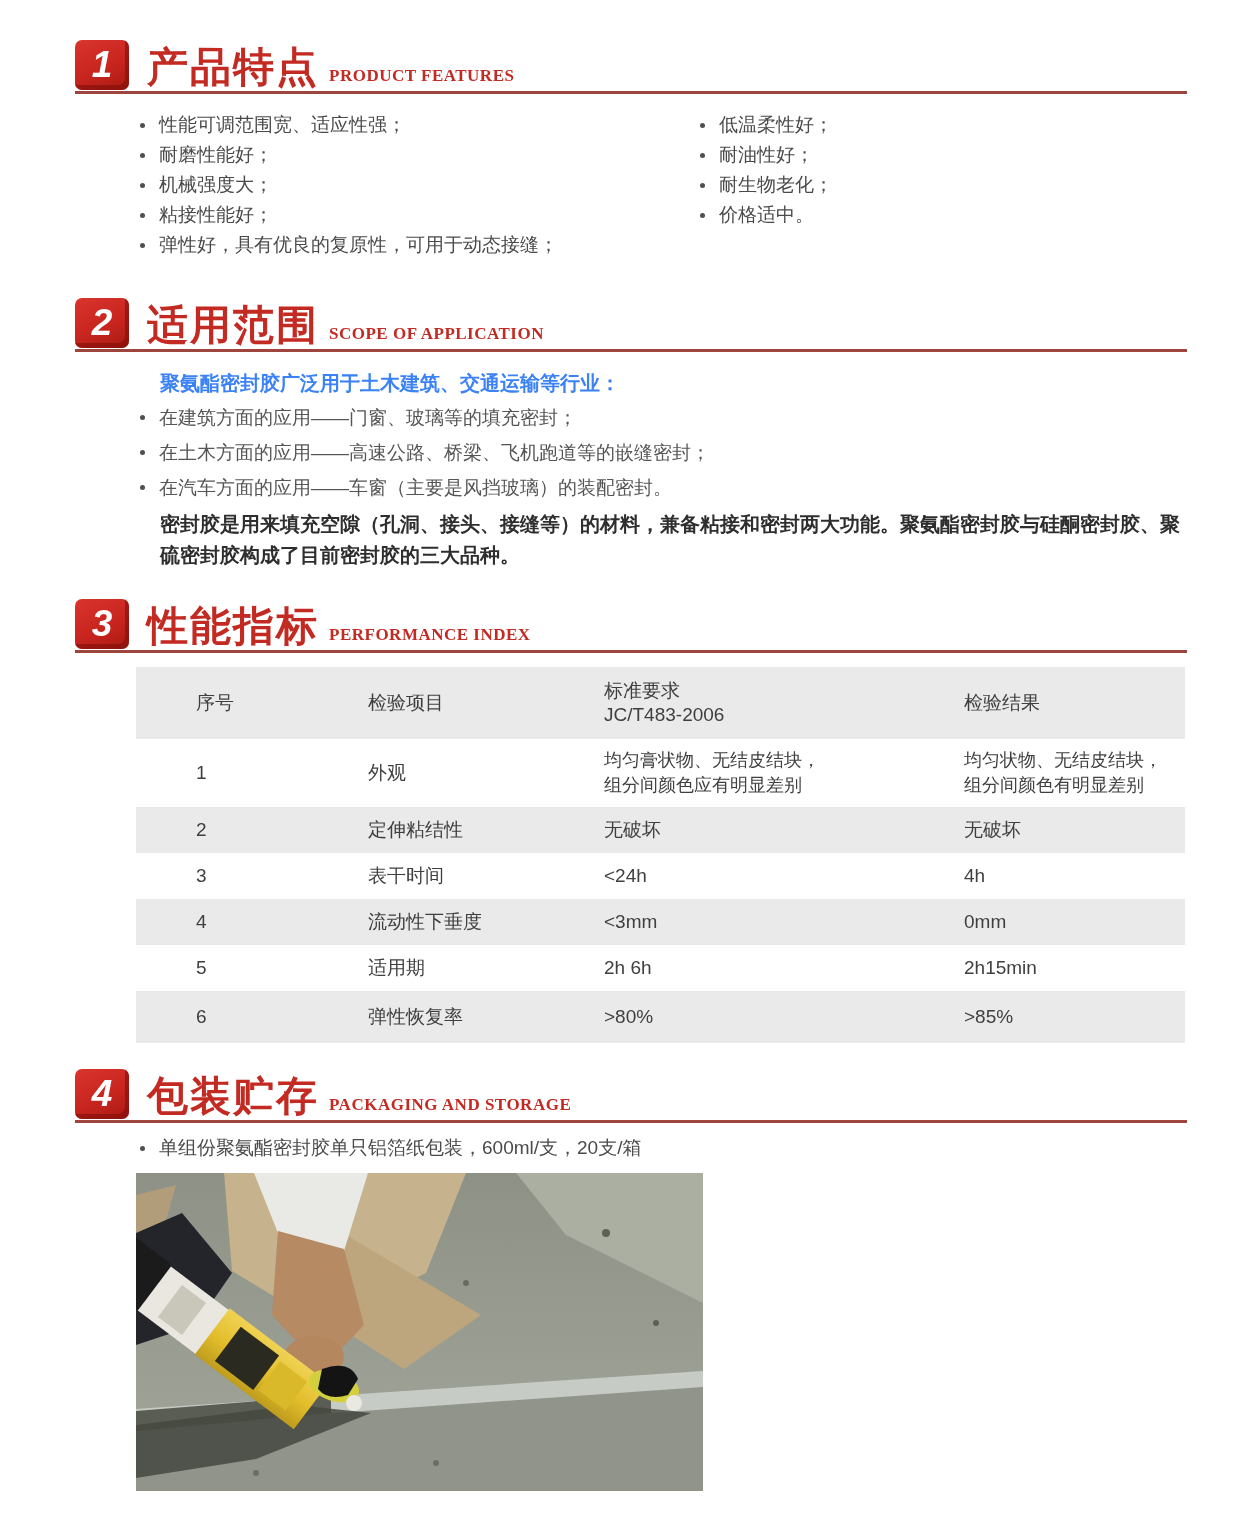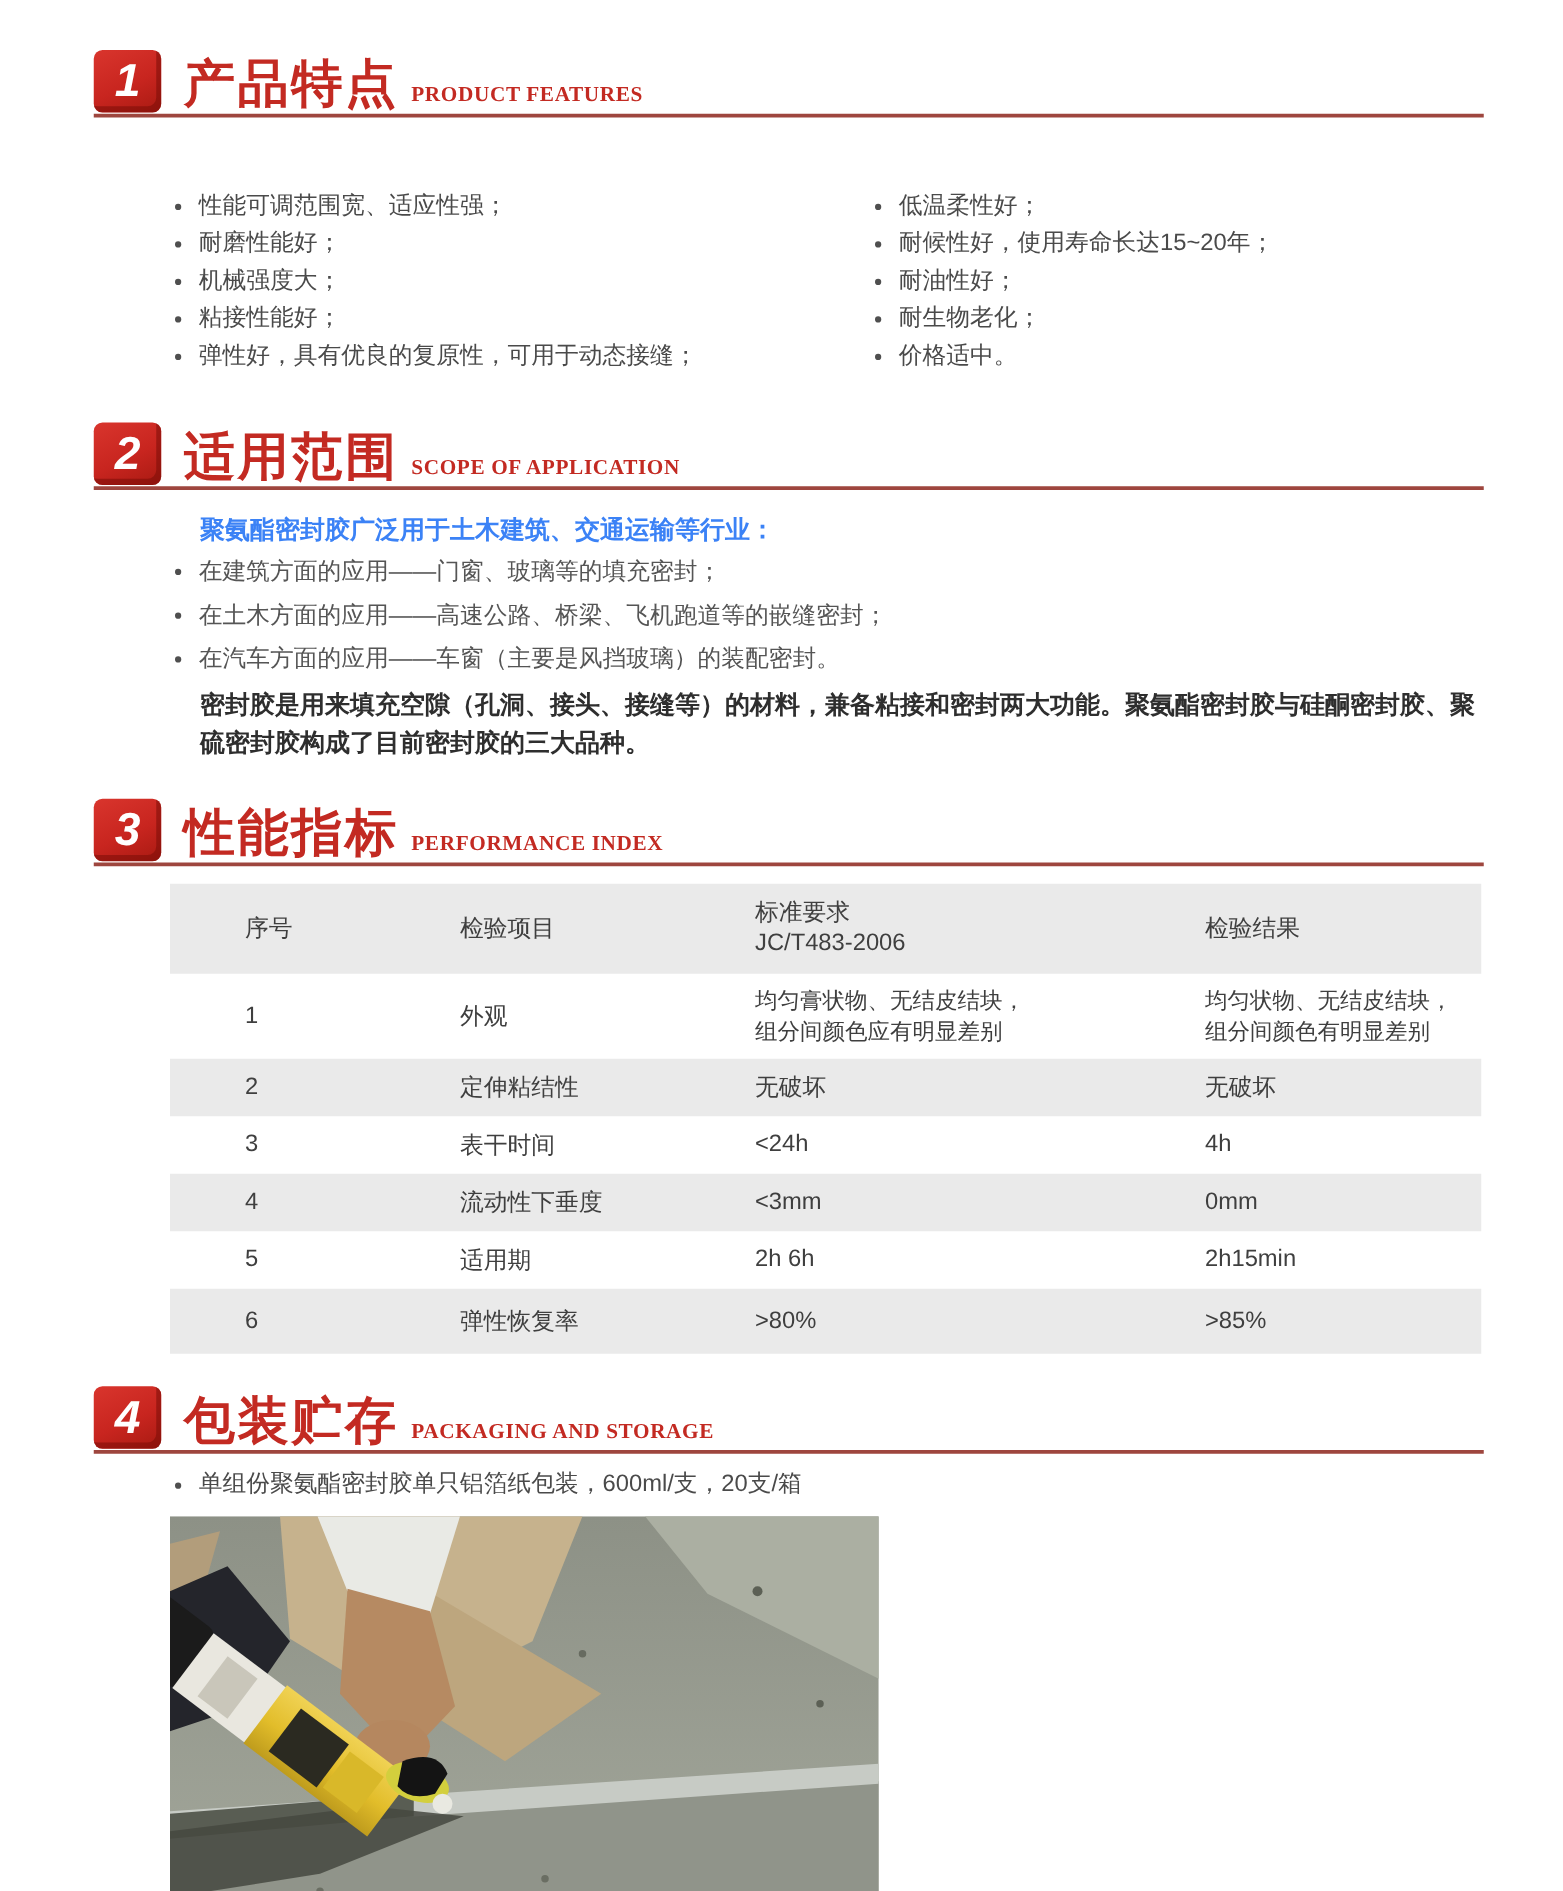--- a/index.html
+++ b/index.html
@@ -21,21 +21,21 @@
     color:#fff;font-size:37px;font-weight:bold;font-style:italic;
     display:flex;align-items:center;justify-content:center;
     margin-bottom:1px;
   }
   .tzh{font-size:41px;line-height:1;font-weight:bold;color:#c32a22;letter-spacing:2px;margin-left:18px;padding-bottom:3px;}
   .ten{font-size:17px;font-weight:bold;color:#c32a22;letter-spacing:.5px;margin-left:10px;padding-bottom:5px;font-family:Liberation Serif, serif;}
   
   .b{display:flex;align-items:flex-start;font-size:19px;line-height:26px;margin:4px 0;}
   .dot{width:5px;height:5px;border-radius:50%;background:#4f4f4f;margin:11px 14px 0 0;flex:none;}
   
-  .s1-cols{display:flex;padding:14px 0 0 65px;margin-top:40px;}
+  .s1-cols{display:flex;padding:14px 0 0 65px;}
   .s1-col-left{width:560px;flex:none;}
   .s1-col-right{flex:1;}
   
   .sec2{margin-top:36px;}
   .s2-body{padding-top:18px;}
   .s2-intro{font-size:20px;font-weight:bold;color:#3b82f6;margin:0 0 6px 85px;}
   .s2-bullets{margin-left:65px;}
   .s2-bullets .b{margin:7px 0;line-height:28px;color:#555;}
   .s2-note{font-size:20px;font-weight:bold;color:#2e2e2e;line-height:31px;margin:4px 0 0 85px;max-width:1035px;}
   
@@ -85,24 +85,20 @@
         </div>
       <div class="b">
           <span class="dot"></span>
           <span>弹性好，具有优良的复原性，可用于动态接缝；</span>
         </div>
     </div>
     <div class="s1-col-right">
       <div class="b">
           <span class="dot"></span>
           <span>低温柔性好；</span>
-        </div>
-      <div class="b">
-          <span class="dot"></span>
-          <span>耐候性好，使用寿命长达15~20年；</span>
         </div>
       <div class="b">
           <span class="dot"></span>
           <span>耐油性好；</span>
         </div>
       <div class="b">
           <span class="dot"></span>
           <span>耐生物老化；</span>
         </div>
       <div class="b">

